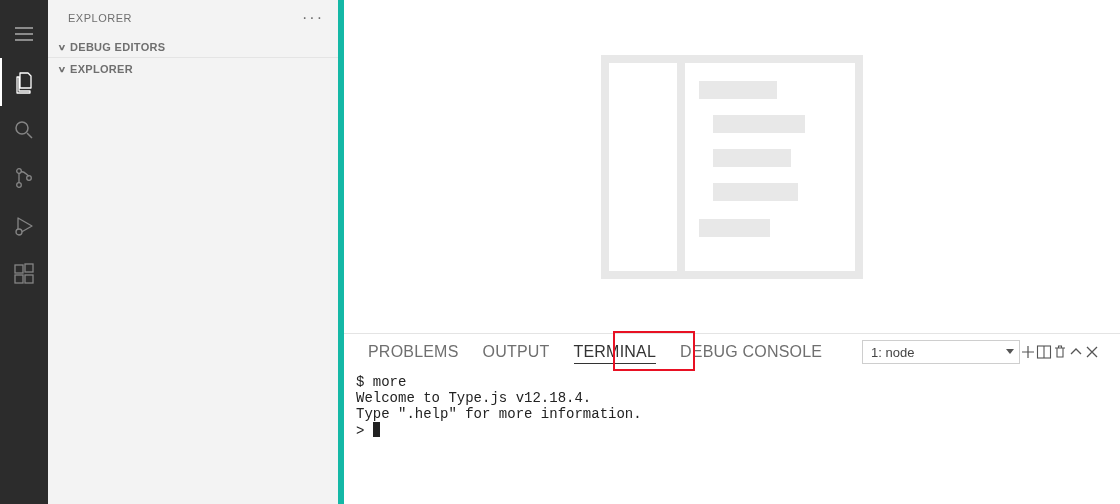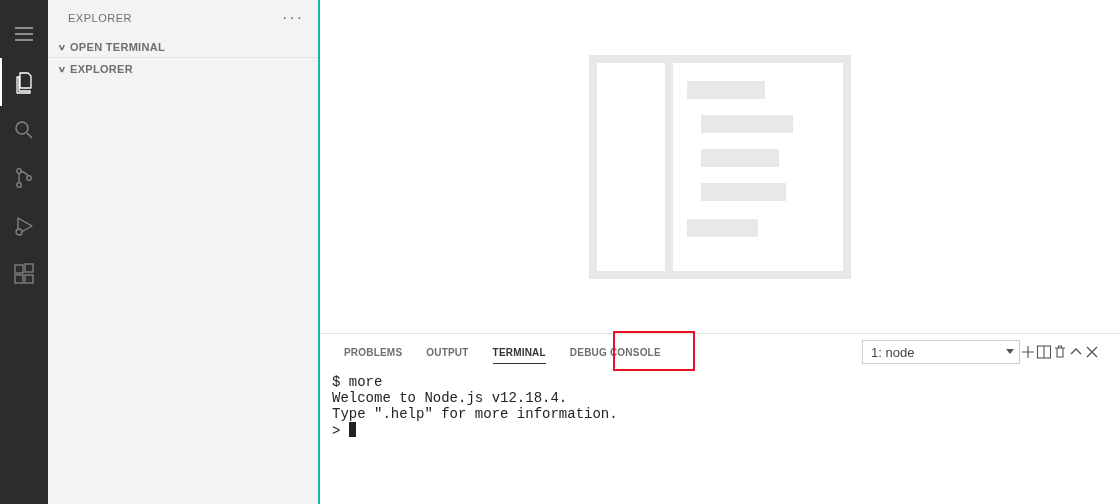--- a/index.html
+++ b/index.html
@@ -6,21 +6,21 @@
   html, body { width: 1120px; height: 504px; overflow: hidden; font-family: "Segoe UI", Arial, sans-serif; font-size: 13px; color: #333; }
   body { display: flex; }
 
   
   .activity-bar { width: 48px; height: 100%; background: #2c2c2c; display: flex; flex-direction: column; align-items: center; padding-top: 10px; }
   .activity-bar .ab-item { width: 48px; height: 48px; display: flex; align-items: center; justify-content: center; position: relative; }
   .activity-bar .ab-item.active::before { content: ""; position: absolute; left: 0; top: 0; width: 2px; height: 100%; background: #fff; }
   .activity-bar svg { width: 24px; height: 24px; }
 
   
-  .sidebar { width: 272px; height: 100%; background: #f3f3f3; border-right: 2px solid #14b8a6; }
+  .sidebar { width: 296px; height: 100%; background: #f3f3f3; border-right: 6px solid #14b8a6; }
   .sidebar-header { display: flex; align-items: center; justify-content: space-between; height: 36px; padding: 0 14px 0 20px; color: #6f6f6f; font-size: 11px; letter-spacing: 0.5px; }
   .sidebar-header .dots { color: #6f6f6f; font-size: 16px; letter-spacing: 2px; }
   .section-row { display: flex; align-items: center; height: 22px; padding-left: 6px; color: #6f6f6f; font-size: 11px; font-weight: 700; letter-spacing: 0.3px; }
   .section-row.first { border-bottom: 1px solid #e4e4e4;}
   .chev { display: inline-block; width: 16px; text-align: center; transform: scaleY(0.7); color: #6f6f6f; font-size: 12px;}
   
   
   .main { flex: 1; height: 100%; display: flex; flex-direction: column; background: #fff; }
   .editor-area { flex: 1; display: flex; align-items: center; justify-content: center; border-bottom: 1px solid #e4e4e4;}
   .placeholder { width: 262px; height: 224px; background: #e8e8e8; padding: 8px; display: flex; gap: 8px; }
@@ -29,21 +29,21 @@
   .ph-line { height: 18px; background: #e8e8e8; margin-bottom: 16px; }
   .ph-l1 { width: 55%; margin-left: 0; }
   .ph-l2 { width: 65%; margin-left: 14px; }
   .ph-l3 { width: 55%; margin-left: 14px; }
   .ph-l4 { width: 60%; margin-left: 14px; }
   .ph-l5 { width: 50%; margin-left: 0; margin-top: 2px;}
 
   
   .panel { height: 170px; display: flex; flex-direction: column; }
   .panel-tabs { height: 36px; display: flex; align-items: center; padding: 0 20px 0 12px; }
-  .tab { font-size: 10px; letter-spacing: 0.2px; color: #6f6f6f; padding: 0 12px; height: 36px; display: flex; align-items: center; text-transform: uppercase; font-weight: bold;}
+  .tab { font-size: 16px; letter-spacing: 0.2px; color: #6f6f6f; padding: 0 12px; height: 36px; display: flex; align-items: center; text-transform: uppercase;}
   .tab.active { color: #333; position: relative; }
   .tab.active::after { content:""; position:absolute; left:12px; right:12px; bottom:6px; height:1px; background:#333; }
   .terminal-highlight { position: absolute; border: 2px solid #e81123; width: 82px; height: 40px; left: 613px; top: 331px; pointer-events: none;}
   .panel-actions { margin-left: auto; display: flex; align-items: center; gap: 0; }
   .term-select { width: 158px; height: 24px; border: 1px solid #cecece; background: #fff; color: #444; font-size: 13px; padding: 0 18px 0 8px; appearance: none; position: relative; }
   .select-wrap { position: relative; }
   .select-wrap::after { content: ""; position: absolute; right: 6px; top: 9px; width: 0; height: 0; border-left: 4px solid transparent; border-right: 4px solid transparent; border-top: 5px solid #555; pointer-events: none;}
   .picon { color: #555; width: 16px; height: 16px; display: flex; align-items: center; justify-content: center; }
   .picon svg { width: 16px; height: 16px; }
 
@@ -94,21 +94,21 @@
   </div>
 </div>
 
 <div class="sidebar">
   <div class="sidebar-header">
     <span>EXPLORER</span>
     <span class="dots">···</span>
   </div>
   <div class="section-row first">
     <span class="chev">∨</span>
-    <span>OPEN TERMINAL</span>
+    <span>DEBUG EDITORS</span>
   </div>
   <div class="section-row">
     <span class="chev">∨</span>
     <span>EXPLORER</span>
   </div>
 </div>
 
 <div class="main">
   <div class="editor-area">
     <div class="placeholder">
@@ -157,19 +157,19 @@
         </div>
         <div class="picon">
           <svg viewBox="0 0 16 16">
               <path d="M3 3l10 10M13 3L3 13" stroke="#555" stroke-width="1.3"></path>
             </svg>
         </div>
       </div>
     </div>
 
     <div class="terminal-body"><span>$ more</span>
-<span>Welcome to Node.js v12.18.4.</span>
+<span>Welcome to Type.js v12.18.4.</span>
 <span>Type ".help" for more information.</span>
 <span>&gt; </span><span class="cursor"></span></div>
   </div>
 </div>
 
 <div class="terminal-highlight"></div>
 
 </body></html>

